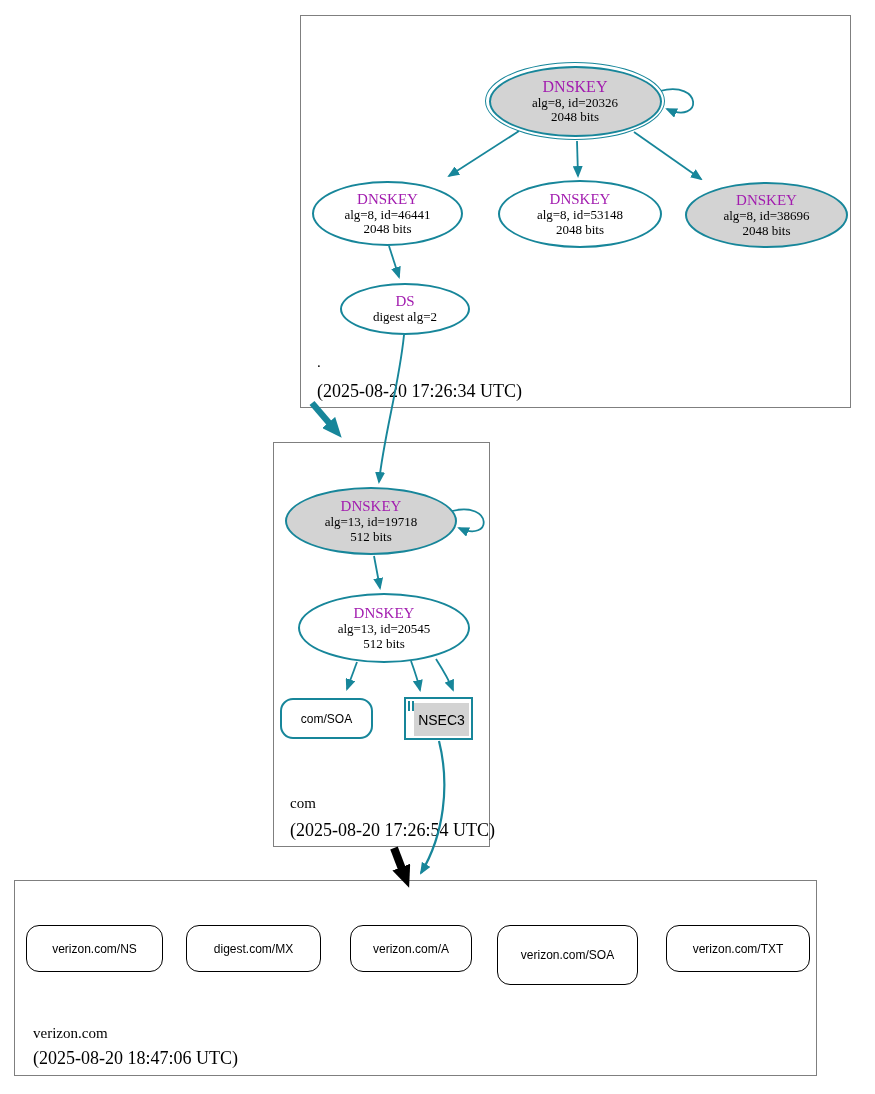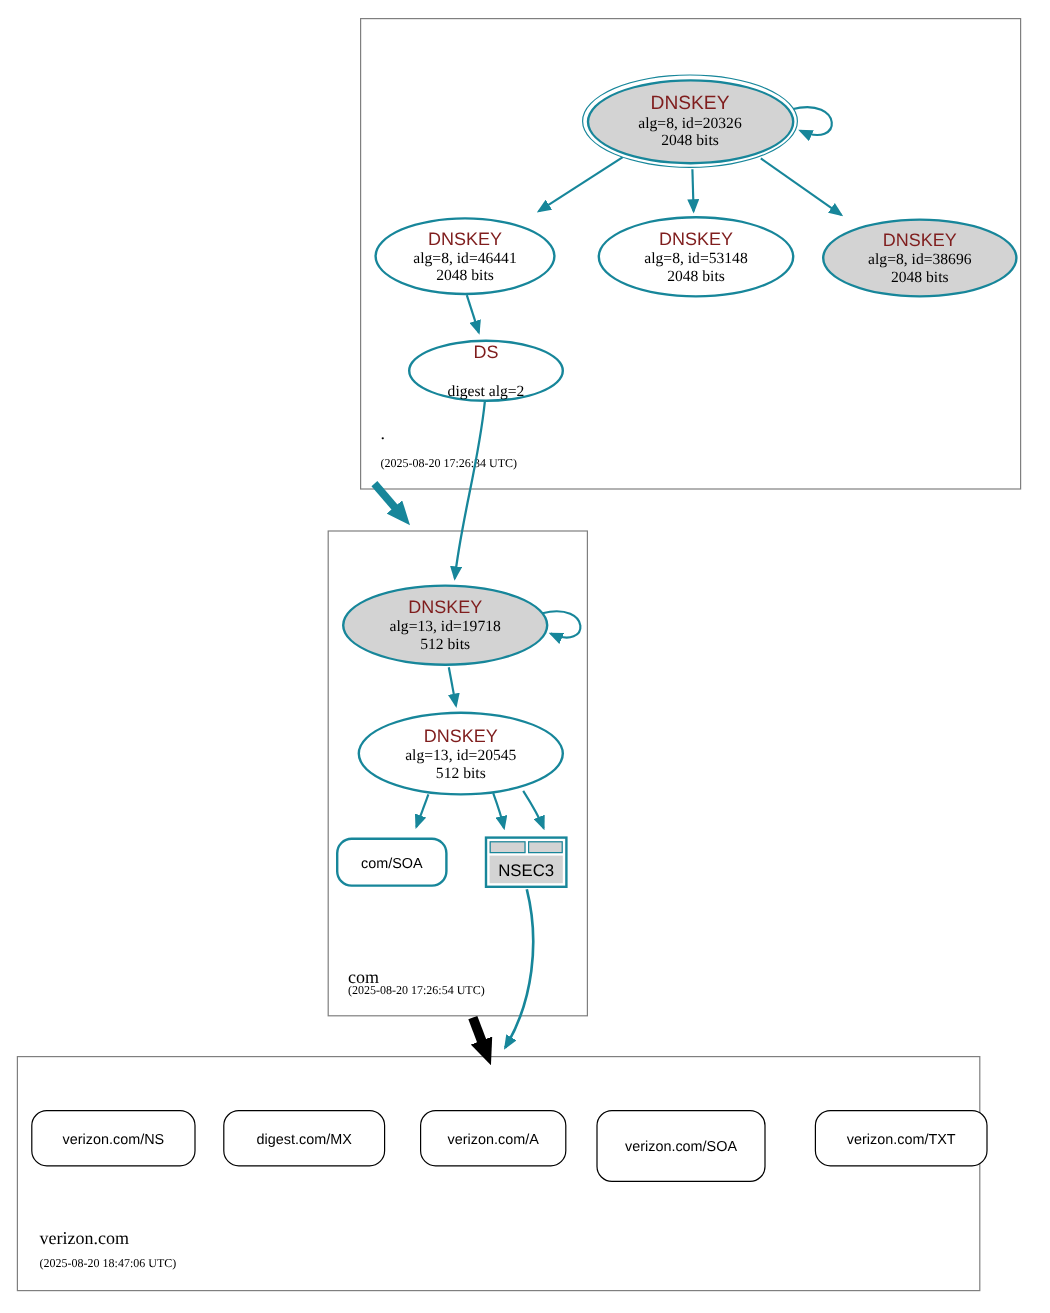--- a/index.html
+++ b/index.html
@@ -9,76 +9,76 @@
     font-family:"Liberation Sans", sans-serif; overflow:hidden;
   }
   .zone-box {
     position:absolute; border:1px solid #7f7f7f; background:#ffffff; z-index:1;
   }
   .zone-label {
     position:absolute; font-family:"Liberation Serif", serif; font-size:15px;
     color:#000; z-index:2; white-space:nowrap;
   }
   .zone-ts {
-    position:absolute; font-family:"Liberation Serif", serif; font-size:10px;
+    position:absolute; font-family:"Liberation Serif", serif; font-size:18px;
     color:#000; z-index:2; white-space:nowrap;
   }
   #edges { position:absolute; left:0; top:0; z-index:3; pointer-events:none; }
   .node {
     position:absolute; z-index:4; display:flex; flex-direction:column;
     align-items:center; justify-content:center; text-align:center;
   }
   .ellipse {
     border:2.4px solid #17869a; border-radius:50%; background:#ffffff;
   }
   .ellipse.gray { background:#d3d3d3; }
   .double-outer {
     border:1.8px solid #17869a; border-radius:50%; background:#ffffff;
     position:absolute; z-index:4;
   }
   .double-inner {
     position:absolute; inset:2.5px; border:2.8px solid #17869a; border-radius:50%;
     background:#d3d3d3; display:flex; flex-direction:column; align-items:center;
     justify-content:center; text-align:center;
   }
-  .node-title { font-size:15px; line-height:17px; color:#7f1d1d; }
+  .node-title { font-size:15px; line-height:17px; color:#a21caf;font-family:Liberation Serif, serif; }
   .node-title.big { font-size:16px; line-height:18px; }
   .node-detail {
     font-family:"Liberation Serif", serif; font-size:13px; line-height:14.5px; color:#000;
   }
   .rrset {
     position:absolute; z-index:4; display:flex; align-items:center; justify-content:center;
     border:1.7px solid #000; border-radius:13px; background:#fff;
     font-size:12px; color:#000; white-space:nowrap;
   }
   .rrset.teal { border-color:#17869a; border-width:2px; }
   .nsec3 {
     position:absolute; z-index:4; border:2.6px solid #17869a; background:#fff;
-    display:flex; flex-direction:column; padding:2px;
+    display:flex; flex-direction:row; padding:2px;
   }
   .nsec3-row { display:flex; gap:2px; height:10px; }
   .nsec3-cell { flex:1; border:1.8px solid #17869a; background:#d3d3d3; }
   .nsec3-label {
     flex:1; margin-top:2px; background:#d3d3d3; display:flex; align-items:center;
     justify-content:center; font-size:14px; color:#000;
   }
 </style>
 </head>
 <body>
 
 <div id="canvas">
 
   <div class="zone-box" style="left:300px; top:15px; width:551px; height:393px;"></div>
   <div class="zone-box" style="left:273px; top:442px; width:217px; height:405px;"></div>
   <div class="zone-box" style="left:14px; top:880px; width:803px; height:196px;"></div>
 
   <div class="zone-label" style="left:317px; top:354px;">.</div>
   <div class="zone-ts" style="left:317px; top:381px;">(2025-08-20 17:26:34 UTC)</div>
 
-  <div class="zone-label" style="left:290px; top:795px;margin-top:12px;">com</div>
+  <div class="zone-label" style="left:290px; top:795px;">com</div>
   <div class="zone-ts" style="left:290px; top:820px;">(2025-08-20 17:26:54 UTC)</div>
 
   <div class="zone-label" style="left:33px; top:1025px;">verizon.com</div>
   <div class="zone-ts" style="left:33px; top:1048px;">(2025-08-20 18:47:06 UTC)</div>
 
   <svg id="edges" width="875" height="1094" viewBox="0 0 875 1094">
     <defs>
       <marker id="mt" markerUnits="userSpaceOnUse" markerWidth="12" markerHeight="10" refX="10" refY="5" orient="auto">
         <path d="M0,0 L12,5 L0,10 z" fill="#17869a"></path>
       </marker>
@@ -130,21 +130,21 @@
     <div class="node-detail">alg=8, id=53148</div>
     <div class="node-detail">2048 bits</div>
   </div>
 
   <div class="node ellipse gray" style="left:685px; top:182px; width:163px; height:66px;">
     <div class="node-title">DNSKEY</div>
     <div class="node-detail">alg=8, id=38696</div>
     <div class="node-detail">2048 bits</div>
   </div>
 
-  <div class="node ellipse" style="left:340px; top:283px; width:130px; height:52px;justify-content:space-between;">
+  <div class="node ellipse" style="left:340px; top:283px; width:130px; height:52px;">
     <div class="node-title">DS</div>
     <div class="node-detail">digest alg=2</div>
   </div>
 
   <div class="node ellipse gray" style="left:285px; top:487px; width:172px; height:68px;">
     <div class="node-title">DNSKEY</div>
     <div class="node-detail">alg=13, id=19718</div>
     <div class="node-detail">512 bits</div>
   </div>
 
@@ -171,17 +171,17 @@
   </div>
   <div class="rrset" style="left:186px; top:925px; width:135px; height:47px;">
     <span>digest.com/MX</span>
   </div>
   <div class="rrset" style="left:350px; top:925px; width:122px; height:47px;">
     <span>verizon.com/A</span>
   </div>
   <div class="rrset" style="left:497px; top:925px; width:141px; height:60px;">
     <span>verizon.com/SOA</span>
   </div>
-  <div class="rrset" style="left:666px; top:925px; width:144px; height:47px;margin-left:13px;">
+  <div class="rrset" style="left:666px; top:925px; width:144px; height:47px;">
     <span>verizon.com/TXT</span>
   </div>
 
 </div>
 
 </body></html>

